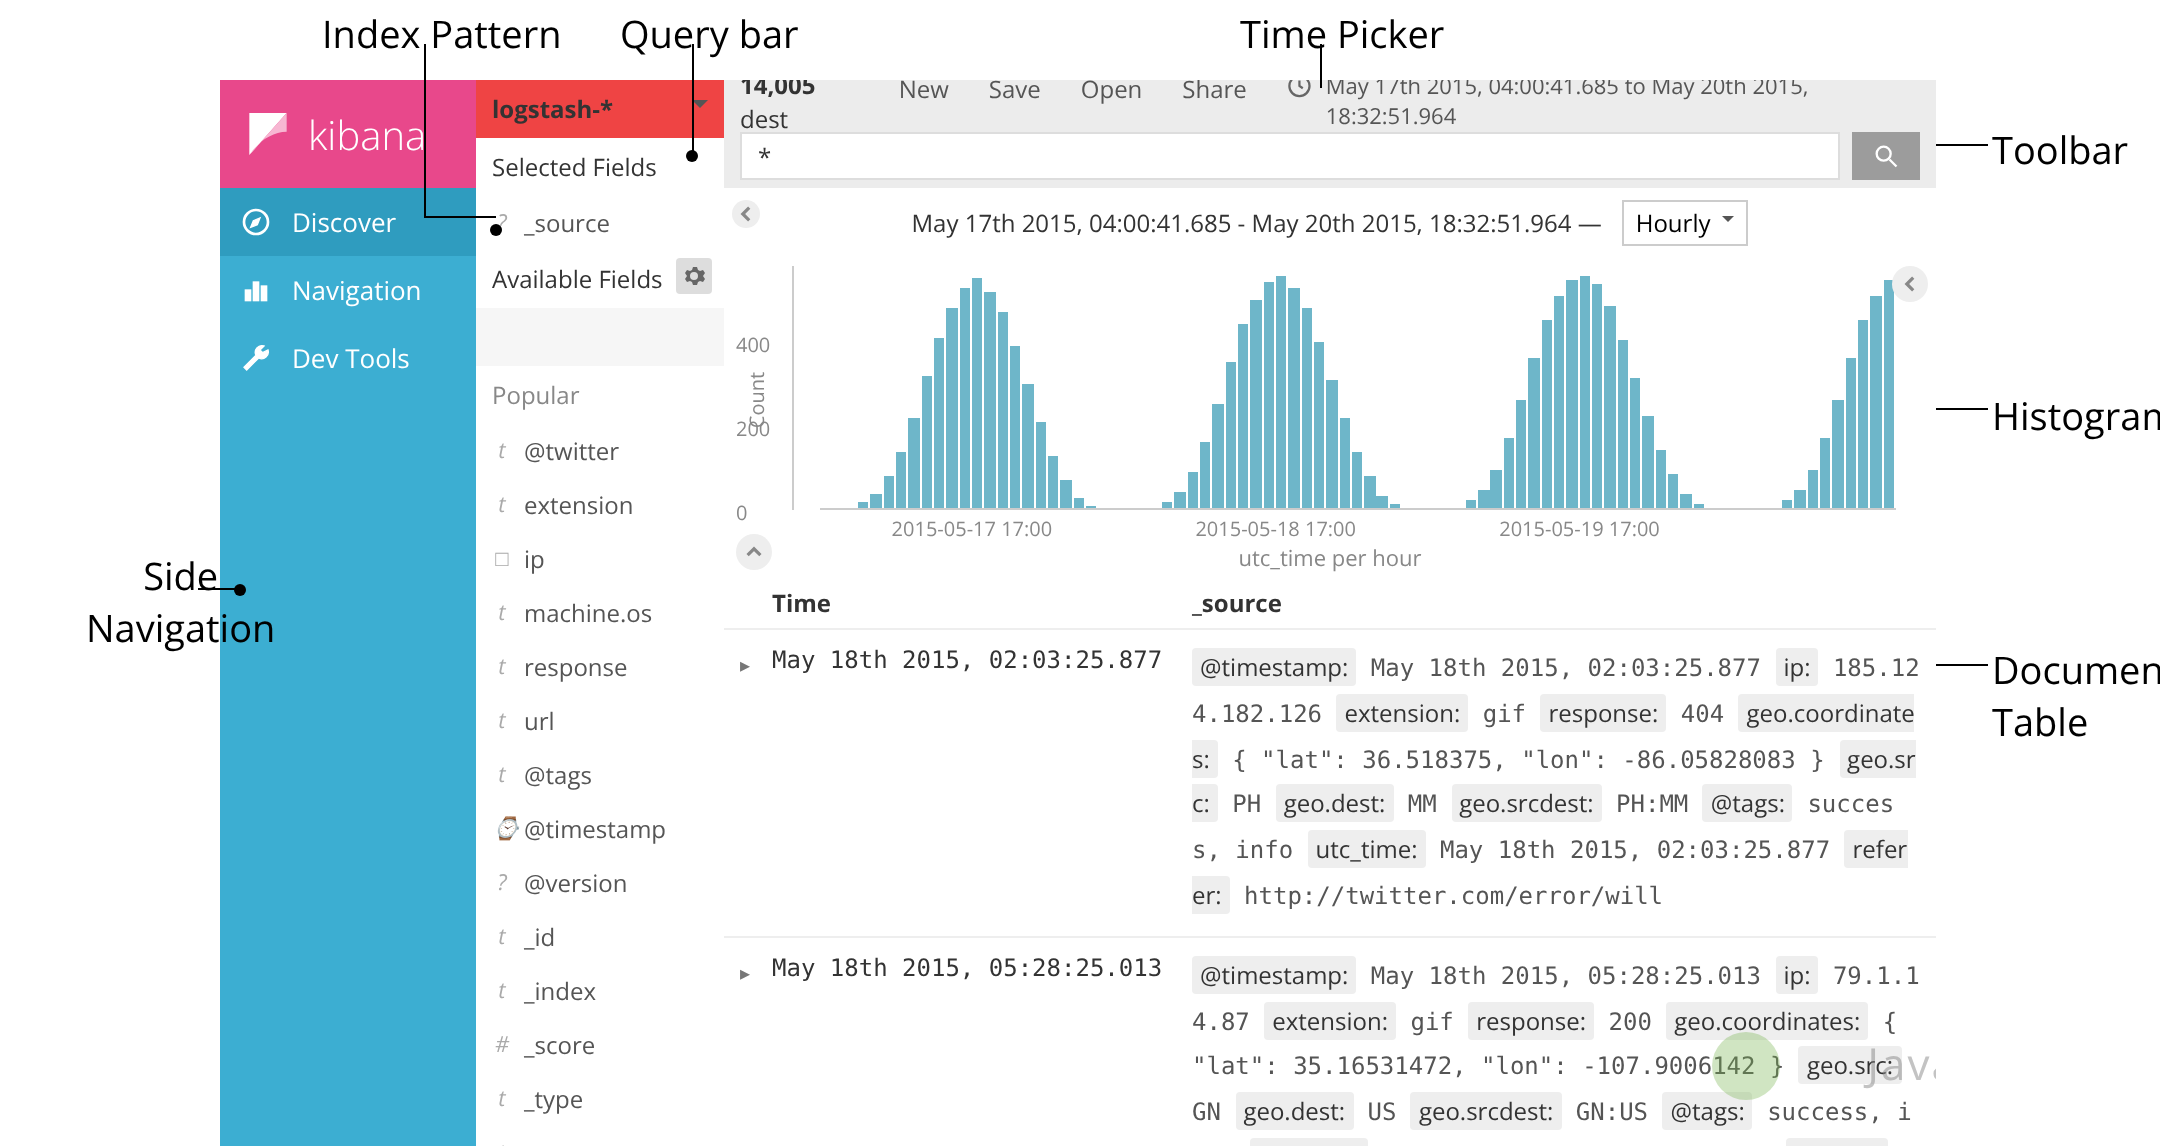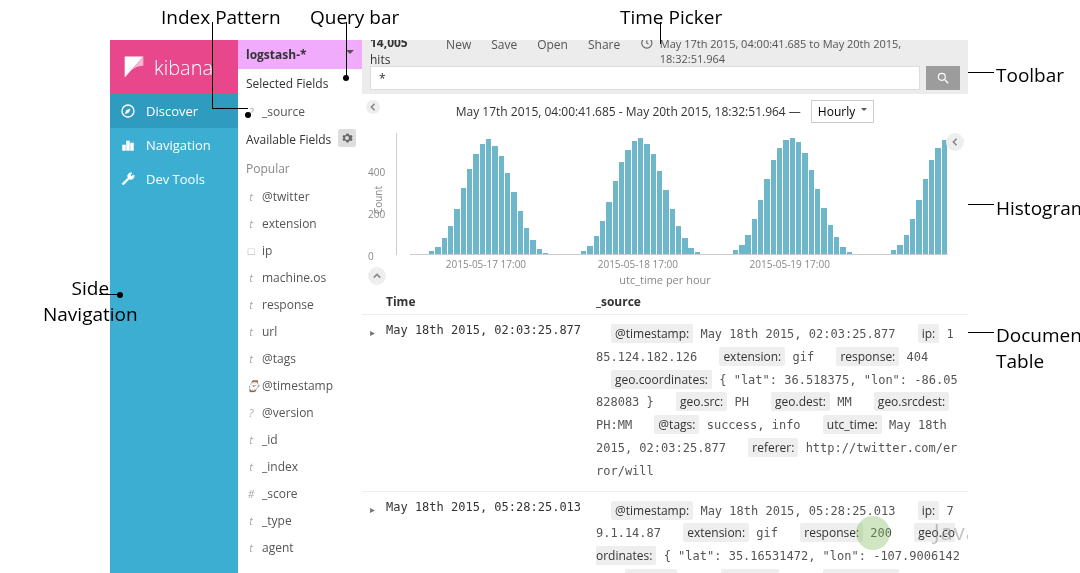--- a/index.html
+++ b/index.html
@@ -15,24 +15,24 @@
 .sidebar { width:128px; background:#3caed2; color:#fff; display:flex; flex-direction:column; flex-shrink:0; }
 .logo { background:#e8488b; height:54px; display:flex; align-items:center; padding:0 10px; gap:6px; }
 .logo-mark { width:28px; height:28px; }
 .logo-text { color:#fff; font-size:20px; font-weight:300; }
 .nav-item { display:flex; align-items:center; gap:10px; padding:8px 10px; font-size:13px; color:#fff; cursor:pointer; }
 .nav-item.active{ background:#2f9cbf; }
 .nav-icon { width:16px; height:16px; fill:#fff; stroke:#fff; flex-shrink:0; }
 
 
 .fields-col { width:124px; background:#f6f6f6; flex-shrink:0; font-size:12px; color:#555; display:flex; flex-direction:column; }
-.index-row { background:#f0abfc; padding:6px 8px; font-weight:700; color:#333; position:relative; }
+.index-row { background:#ef4444; padding:6px 8px; font-weight:700; color:#333; position:relative; }
 .index-row:after{content:"";position:absolute;right:8px;top:10px;border:4px solid transparent;border-top-color:#555;}
 .fields-head { padding:6px 8px; color:#333; font-weight:400; background:#fff; }
-.fields-pop { padding:6px 8px; color:#888; background:#fff; position:relative; }
+.fields-pop { padding:6px 8px; color:#888; background:#fff; position:relative;margin-top:29px; }
 .gear-small{ position:absolute; right:6px; top:4px; background:#ddd; width:18px; height:18px; display:flex; align-items:center; justify-content:center; border-radius:2px;}
 .field-item { padding:5px 8px; display:flex; align-items:center; gap:6px; color:#555; background:#fff; }
 .ftype{ font-style:italic; color:#aaa; width:10px; font-size:11px; display:inline-block; text-align:center;}
 .fields-scroll{ overflow:hidden; flex:1; background:#fff;}
 
 
 .main { flex:1; display:flex; flex-direction:column; min-width:0;}
 .toolbar { background:#ececec; height:54px; display:flex; flex-direction:column;}
 .toolbar-top{ display:flex; align-items:center; height:22px; padding:0 8px; gap:16px;}
 .hits{ font-size:12px;color:#333;}
@@ -66,21 +66,21 @@
 
 .doc-tbl{ flex:1; overflow:hidden; position:relative; font-size:12px;}
 .doc-head{ display:flex; padding:4px 8px; border-bottom:1px solid #eee; color:#333; font-weight:700;}
 .col-caret{width:16px;}
 .col-time{ width:210px;}
 .col-src{ flex:1;}
 .doc-row{ display:flex; padding:8px 8px; border-bottom:1px solid #eee; align-items:flex-start; gap:4px;}
 .doc-row .caret{ width:12px; color:#777; font-size:10px; margin-top:2px;}
 .doc-row .time{ width:206px; font-family:Menlo,Consolas,monospace; color:#333; font-size:12px;}
 .doc-row .src{ flex:1; font-family:Menlo,Consolas,monospace; color:#555; font-size:12px; line-height:1.9; word-break:break-all;}
-.kv-key{ background:#eee; padding:1px 4px; border-radius:2px; color:#333;margin-left:15px; }
+.kv-key{ background:#eee; padding:1px 4px; border-radius:2px; color:#333; }
 .watermark{ position:absolute; right:-80px; bottom:62px; font-size:22px; color:#888; opacity:.5; letter-spacing:1px; pointer-events:none; white-space:nowrap;}
 .wm-logo{position:absolute; right:78px; bottom:60px; width:34px; height:34px; border-radius:50%; background:rgba(120,180,80,.35); pointer-events:none;}
 </style>
 </head>
 <body>
 
 <div class="annot" style="left:161px; top:4px;">Index Pattern</div>
 <div class="annot-line" style="left:212px; top:22px; width:1px; height:86px;"></div>
 <div class="annot-dot" style="left:245px; top:112px;"></div>
 <div class="annot-line" style="left:212px; top:108px; width:36px; height:1px;"></div>
@@ -216,21 +216,21 @@
         <div class="field-item">
           <span class="ftype">t</span>
           <span>agent</span>
         </div>
       </div>
   </div>
 
   <div class="main">
     <div class="toolbar">
       <div class="toolbar-top">
-        <span class="hits"><b>14,005</b> <span>hits</span></span>
+        <span class="hits"><b>14,005</b> <span>dest</span></span>
         <div class="tb-actions">
           <span>New</span>
           <span>Save</span>
           <span>Open</span>
           <span>Share</span>
           <span style="display:flex;align-items:flex-start;gap:6px;">
             <svg class="tb-timeicon" viewBox="0 0 24 24">
                 <circle cx="12" cy="12" r="9" fill="none" stroke="#666" stroke-width="2"></circle>
                 <path d="M12 7v5l3 2" stroke="#666" stroke-width="2" fill="none"></path>
               </svg>

